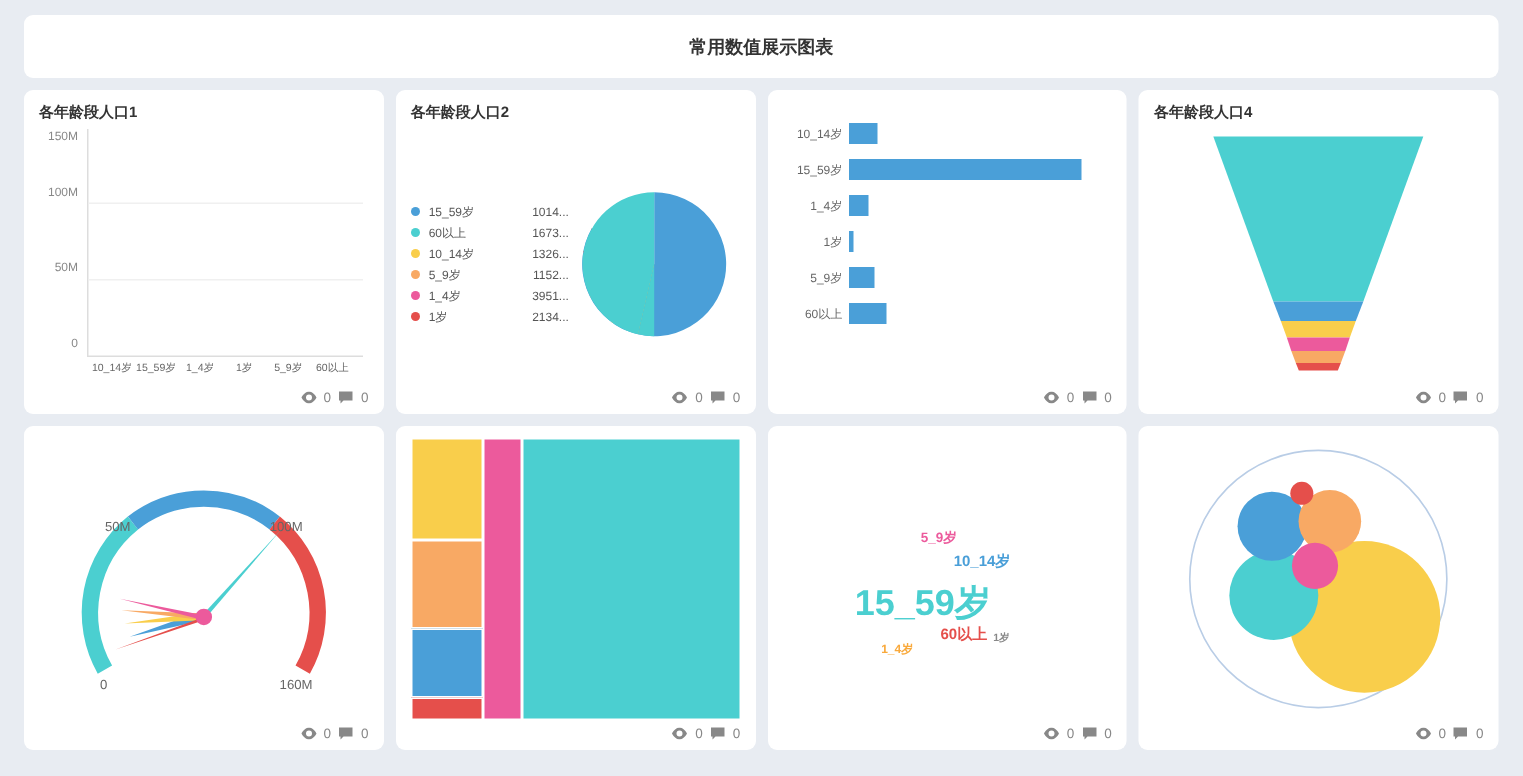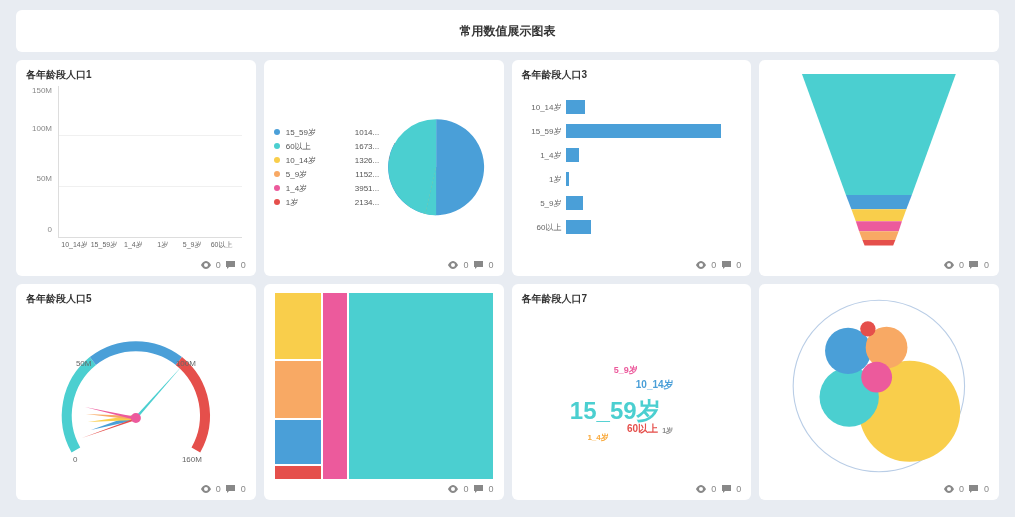--- a/index.html
+++ b/index.html
@@ -138,20 +138,21 @@
       <span class="footer-icon">
           <svg width="11" height="10" viewBox="0 0 11 10">
             <path d="M1 1h9v6H4l-2 2V7H1z" fill="#888"></path>
           </svg>
         </span>
       <span>0</span>
     </div>
   </div>
 
   <div class="card">
+    <div class="card-title">各年龄段人口2</div>
     <div class="card-body pie-wrap">
       <div class="legend">
         <div class="legend-row">
             <span class="legend-dot" style="background:#4a9fd8"></span>
             <span class="legend-name">15_59岁</span>
             <span class="legend-val">1014...</span>
           </div>
         <div class="legend-row">
             <span class="legend-dot" style="background:#4bcfd0"></span>
             <span class="legend-name">60以上</span>
@@ -203,21 +204,20 @@
       <span class="footer-icon">
           <svg width="11" height="10" viewBox="0 0 11 10">
             <path d="M1 1h9v6H4l-2 2V7H1z" fill="#888"></path>
           </svg>
         </span>
       <span>0</span>
     </div>
   </div>
 
   <div class="card">
-    <div class="card-title">各年龄段人口3</div>
     <div class="card-body">
       <div style="padding:6px 8px 0 0">
         <div class="hbar-row">
             <div class="hbar-label">10_14岁</div>
             <div class="hbar-track">
               <div class="hbar-fill" style="width:11.8%"></div>
             </div>
           </div>
         <div class="hbar-row">
             <div class="hbar-label">15_59岁</div>
@@ -261,20 +261,21 @@
       <span class="footer-icon">
           <svg width="11" height="10" viewBox="0 0 11 10">
             <path d="M1 1h9v6H4l-2 2V7H1z" fill="#888"></path>
           </svg>
         </span>
       <span>0</span>
     </div>
   </div>
 
   <div class="card">
+    <div class="card-title">各年龄段人口4</div>
     <div class="card-body">
       <svg width="100%" height="100%" viewBox="0 0 200 170">
         <polygon points="30,5 170,5 130,115 70,115" fill="#4bcfd0"></polygon>
         <polygon points="70,115 130,115 125,128 75,128" fill="#4a9fd8"></polygon>
         <polygon points="75,128 125,128 121,139 79,139" fill="#f9ce4b"></polygon>
         <polygon points="79,139 121,139 118,148 82,148" fill="#ec5a9c"></polygon>
         <polygon points="82,148 118,148 115,156 85,156" fill="#f8a964"></polygon>
         <polygon points="85,156 115,156 113,161 87,161" fill="#e54f4b"></polygon>
       </svg>
     </div>
@@ -288,21 +289,20 @@
       <span class="footer-icon">
           <svg width="11" height="10" viewBox="0 0 11 10">
             <path d="M1 1h9v6H4l-2 2V7H1z" fill="#888"></path>
           </svg>
         </span>
       <span>0</span>
     </div>
   </div>
 
   <div class="card">
-    <div class="card-title">各年龄段人口5</div>
     <div class="card-body">
       <svg viewBox="0 0 200 170" class="gauge-svg">
         <path d="M40 140 A70 70 0 0 1 57 51" stroke="#4bcfd0" stroke-width="10" fill="none"></path>
         <path d="M57 51 A70 70 0 0 1 143 51" stroke="#4a9fd8" stroke-width="10" fill="none"></path>
         <path d="M143 51 A70 70 0 0 1 160 140" stroke="#e54f4b" stroke-width="10" fill="none"></path>
         <text x="37" y="152" font-size="8" fill="#666">0</text>
         <text x="40" y="56" font-size="8" fill="#666">50M</text>
         <text x="140" y="56" font-size="8" fill="#666">100M</text>
         <text x="146" y="152" font-size="8" fill="#666">160M</text>
 
@@ -352,21 +352,20 @@
       <span class="footer-icon">
           <svg width="11" height="10" viewBox="0 0 11 10">
             <path d="M1 1h9v6H4l-2 2V7H1z" fill="#888"></path>
           </svg>
         </span>
       <span>0</span>
     </div>
   </div>
 
   <div class="card">
-    <div class="card-title">各年龄段人口7</div>
     <div class="card-body wc">
       <span style="left:22%;top:50%;font-size:24px;color:#4bcfd0">15_59岁</span>
       <span style="left:48%;top:66%;font-size:10px;color:#e54f4b">60以上</span>
       <span style="left:52%;top:40%;font-size:10px;color:#4a9fd8">10_14岁</span>
       <span style="left:42%;top:32%;font-size:9px;color:#ec5a9c">5_9岁</span>
       <span style="left:30%;top:72%;font-size:8px;color:#f9a93b">1_4岁</span>
       <span style="left:64%;top:68%;font-size:7px;color:#888">1岁</span>
     </div>
     <div class="card-footer">
       <span class="footer-icon">

